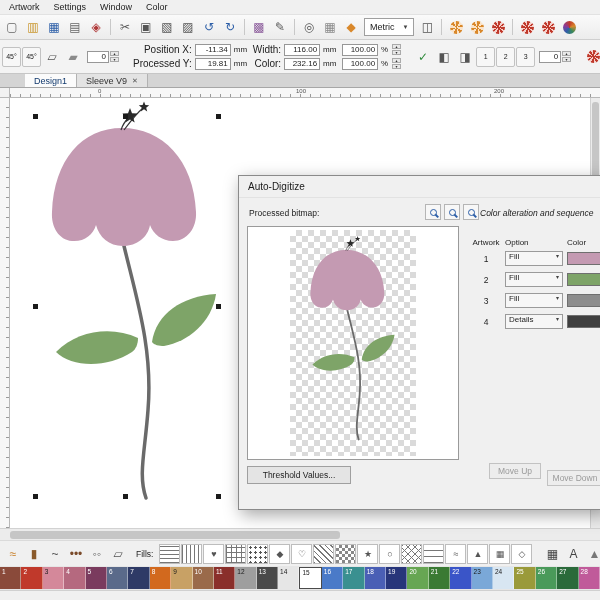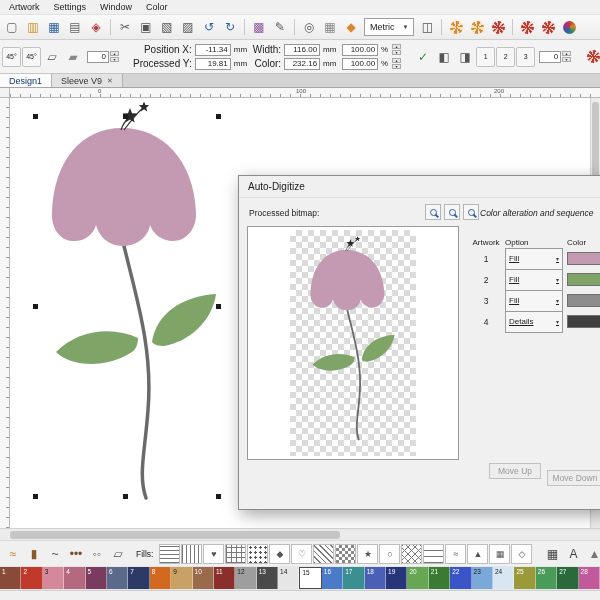--- a/index.html
+++ b/index.html
@@ -40,21 +40,21 @@
   .spin span{width:9px;height:5px;font-size:4px;line-height:5px;display:flex;align-items:center;
     justify-content:center;background:#e8e8e8;border:1px solid #aaa;color:#333;}
   .angle-wrap{display:flex;align-items:center;gap:1px;margin:0 2px;}
   .angle-wrap .xf-input{width:22px;}
 
   
   .tabbar{position:absolute;top:74px;left:0;right:0;height:14px;display:flex;background:#d4d4d4;
     border-bottom:1px solid #a6a6a6;font-size:9px;}
   .tab{display:flex;align-items:center;gap:5px;padding:0 9px;background:#e3e3e3;
     border-right:1px solid #b2b2b2;color:#333;}
-  .tab.active{background:#fbfbfb;color:#123a6e;}
+  .tab.active{background:#fbfbfb;color:#123a6e;margin-left:25px;}
   .tab-x{font-size:7px;color:#555;}
 
   .ruler-corner{position:absolute;top:88px;left:0;width:10px;height:10px;background:#f2f2f2;
     border-right:1px solid #b8b8b8;border-bottom:1px solid #b8b8b8;}
   .hruler{position:absolute;top:88px;left:10px;right:0;height:10px;background:#f7f7f7;
     border-bottom:1px solid #b8b8b8;
     background-image:repeating-linear-gradient(90deg,#9a9a9a 0 1px,transparent 1px 10px);
     background-size:100% 3px;background-position:0 100%;background-repeat:no-repeat;}
   .rmark{position:absolute;top:0;font-size:6px;color:#555;}
   .vruler{position:absolute;top:98px;left:0;width:10px;height:430px;background:#f7f7f7;
@@ -89,22 +89,22 @@
     border:1px solid #9a9a9a;display:flex;align-items:center;justify-content:center;}
   .checker{width:126px;height:226px;display:flex;align-items:center;justify-content:center;
     background:repeating-conic-gradient(#dadada 0% 25%,#ffffff 0% 50%);background-size:12px 12px;}
   .seq-head{position:absolute;left:232px;top:62px;display:flex;gap:4px;font-size:8px;color:#222;}
   .seq-head span:nth-child(1){width:30px;text-align:center;}
   .seq-head span:nth-child(2){width:58px;}
   .seq-head span:nth-child(3){width:52px;}
   .seq-rows{position:absolute;left:232px;top:72px;}
   .seq-row{display:flex;align-items:center;gap:4px;height:21px;}
   .seq-num{width:30px;text-align:center;}
-  .opt-dd{width:58px;height:22px;border:1px solid #9a9a9a;background:#f6f6f6;display:flex;
-    align-items:center;justify-content:space-between;padding:0 3px;font-size:8px;text-decoration:underline;}
+  .opt-dd{width:58px;height:15px;border:1px solid #9a9a9a;background:#f6f6f6;display:flex;
+    align-items:flex-start;justify-content:space-between;padding:0 3px;font-size:8px;}
   .opt-dd .caret{font-size:6px;color:#444;}
   .seq-color{width:52px;height:13px;border:1px solid #6f6f6f;}
   .btn{background:#e4e4e4;border:1px solid #9f9f9f;font-size:8.5px;display:flex;align-items:center;
     justify-content:center;}
   .btn.disabled{color:#9a9a9a;background:#ededed;border-color:#c2c2c2;}
   .btn-threshold{position:absolute;left:8px;top:290px;width:104px;height:18px;}
   .btn-moveup{position:absolute;left:250px;top:287px;width:52px;height:16px;}
   .btn-movedown{position:absolute;left:308px;top:294px;width:56px;height:16px;}
 
   
@@ -383,20 +383,21 @@
       <div class="seq-row">
         <span class="seq-num">4</span>
         <div class="opt-dd">
           <span>Details</span>
           <span class="caret">▾</span>
         </div>
         <div class="seq-color" style="background: rgb(63, 63, 63);"></div>
       </div>
     </div>
 
+  <div class="btn btn-threshold">Threshold Values...</div>
   <div class="btn btn-moveup disabled">Move Up</div>
   <div class="btn btn-movedown disabled">Move Down</div>
 </div>
 
 <div class="stitchbar">
   <div class="tb-section">
       <div class="tbtn" style="color: rgb(200, 128, 43);">≈</div>
       <div class="tbtn" style="color: rgb(138, 90, 43);">▮</div>
       <div class="tbtn" style="color: rgb(85, 85, 85);">~</div>
       <div class="tbtn" style="color: rgb(122, 74, 42);">•••</div>

